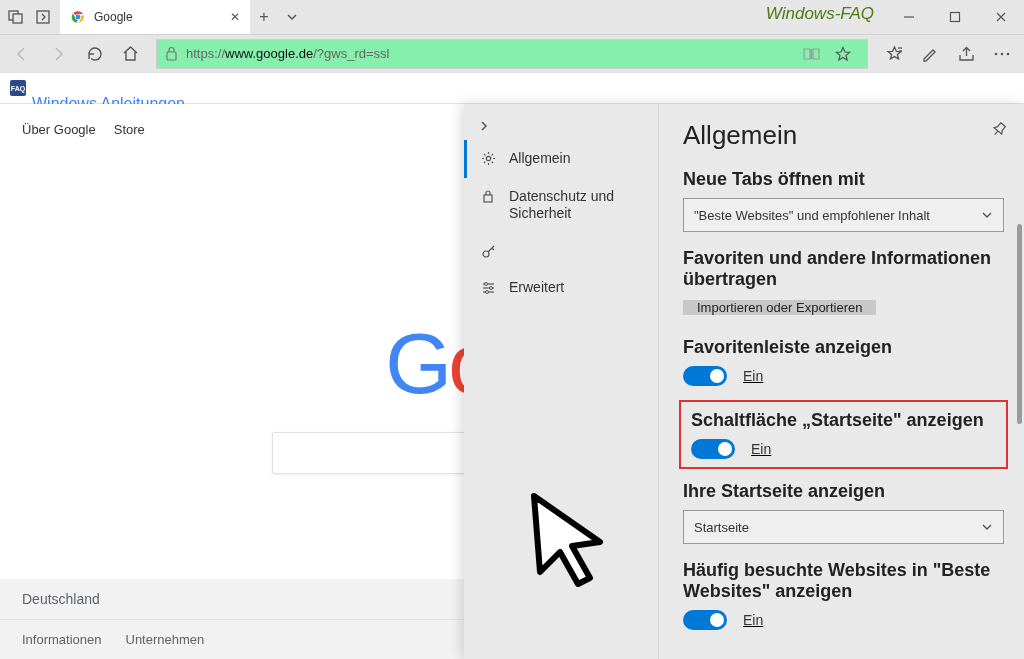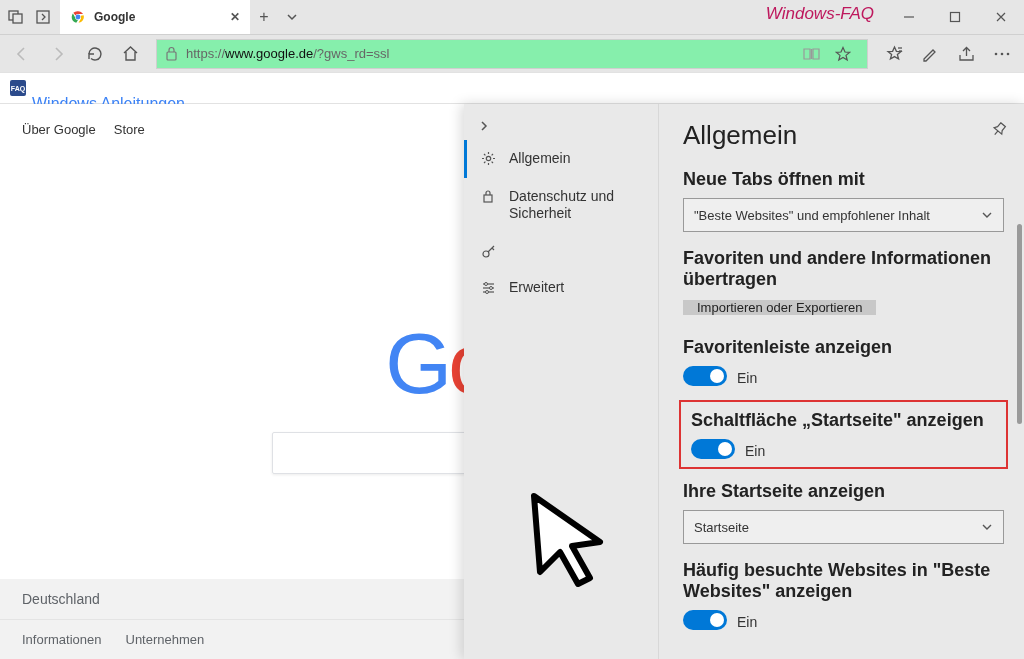--- a/index.html
+++ b/index.html
@@ -2,28 +2,28 @@
 <html><head>
 <meta charset="utf-8">
 <style>
 * { margin: 0; padding: 0; box-sizing: border-box; font-family: "Segoe UI", Tahoma, sans-serif; }
 html, body { width: 1024px; height: 659px; overflow: hidden; background: #e6e6e6; }
 
 
 .titlebar { height: 34px; background: #e6e6e6; display: flex; align-items: stretch; position: relative; }
 .titlebar-left { display: flex; align-items: center; padding-left: 6px; gap: 8px; }
 .tl-icon { width: 20px; height: 20px; display: flex; align-items: center; justify-content: center; color: #555; }
-.tab { height: 34px; min-width: 190px; background: #fff; display: flex; align-items: center; padding: 2px 10px; gap: 8px; margin-left: 6px; font-weight: bold; }
+.tab { height: 34px; min-width: 190px; background: #fff; display: flex; align-items: center; padding: 2px 10px; gap: 8px; margin-left: 6px; }
 .tab .favicon { width: 16px; height: 16px; background: #fff; border-radius: 50%; display: flex; align-items: center; justify-content: center; }
 .tab .title { font-size: 12px; color: #333; flex: 1; }
 .tab .close { color: #555; font-size: 12px; }
 .newtab, .moretab { width: 28px; display: flex; align-items: center; justify-content: center; color: #555; font-size: 16px; }
 .win-controls { margin-left: auto; display: flex; }
 .win-btn { width: 46px; height: 34px; display: flex; align-items: center; justify-content: center; color: #555; }
-.watermark { position: absolute; right: 150px; top: 4px; color: #be185d; font-size: 17px; font-weight: 400; font-style: italic; pointer-events: none; }
+.watermark { position: absolute; right: 150px; top: 4px; color: #4d7c0f; font-size: 17px; font-weight: 400; font-style: italic; pointer-events: none; }
 
 
 .toolbar { height: 38px; background: #e6e6e6; border-top: 1px solid #d0d0d0; display: flex; align-items: center; padding: 0 6px; gap: 4px; }
 .tbtn { width: 32px; height: 32px; display: flex; align-items: center; justify-content: center; color: #555; }
 .tbtn.disabled { color: #bbb; }
 .addr { flex: 1; height: 30px; background: #86efac; border: 1px solid #cfcfcf; display: flex; align-items: center; padding: 0 8px; gap: 8px; margin: 0 6px; }
 .addr .lock { color: #777; }
 .addr .url { font-size: 13px; color: #666; flex: 1; white-space: nowrap; overflow: hidden; }
 .addr .url .host { color: #111; }
 .addr .ricon { color: #777; width: 24px; text-align: center; }
@@ -61,21 +61,21 @@
 .settings-nav .item.active { border-left-color: #0078D7; }
 .settings-nav .item .icn { width: 16px; color: #555; flex-shrink: 0; margin-top: 1px; }
 .settings-nav .item .lbl { line-height: 1.25; }
 .settings-body { flex: 1; padding: 16px 20px 10px 24px; overflow: hidden; position: relative; }
 .settings-body h1 { font-size: 26px; font-weight: 400; color: #222; margin-bottom: 18px; }
 .pin { position: absolute; top: 18px; right: 16px; color: #555; }
 .section-title { font-size: 18px; font-weight: 600; color: #222; margin-top: 6px; margin-bottom: 8px; }
 .select { border: 1px solid #999; background: #efefef; height: 34px; display: flex; align-items: center; justify-content: space-between; padding: 0 10px; font-size: 13px; color: #333; margin-bottom: 16px; }
 .select .chev { color: #555; }
 .btn-gray { display: inline-block; background: #c8c8c8; padding: 0 14px; font-size: 13px; color: #222; margin-bottom: 16px; }
-.toggle-row { display: flex; align-items: flex-end; gap: 10px; margin-bottom: 16px; }
+.toggle-row { display: flex; align-items: center; gap: 16px; margin-bottom: 16px; text-decoration: underline; }
 .toggle { width: 44px; height: 20px; border-radius: 10px; background: #0078D7; position: relative; }
 .toggle::after { content: ""; position: absolute; right: 3px; top: 3px; width: 14px; height: 14px; border-radius: 50%; background: #fff; }
 .toggle-label { font-size: 14px; color: #333; }
 .highlight { border: 2px solid #d33; padding: 8px 10px 6px 10px; margin: -2px -4px 12px -4px; }
 .highlight .section-title { margin-top: 0; }
 .highlight .toggle-row { margin-bottom: 2px; }
 .scrollbar { position: absolute; right: 2px; top: 120px; width: 5px; height: 200px; background: #9a9a9a; border-radius: 3px; }
 
 
 .cursor-arrow { position: absolute; top: 380px; left: 522px; pointer-events: none; }

